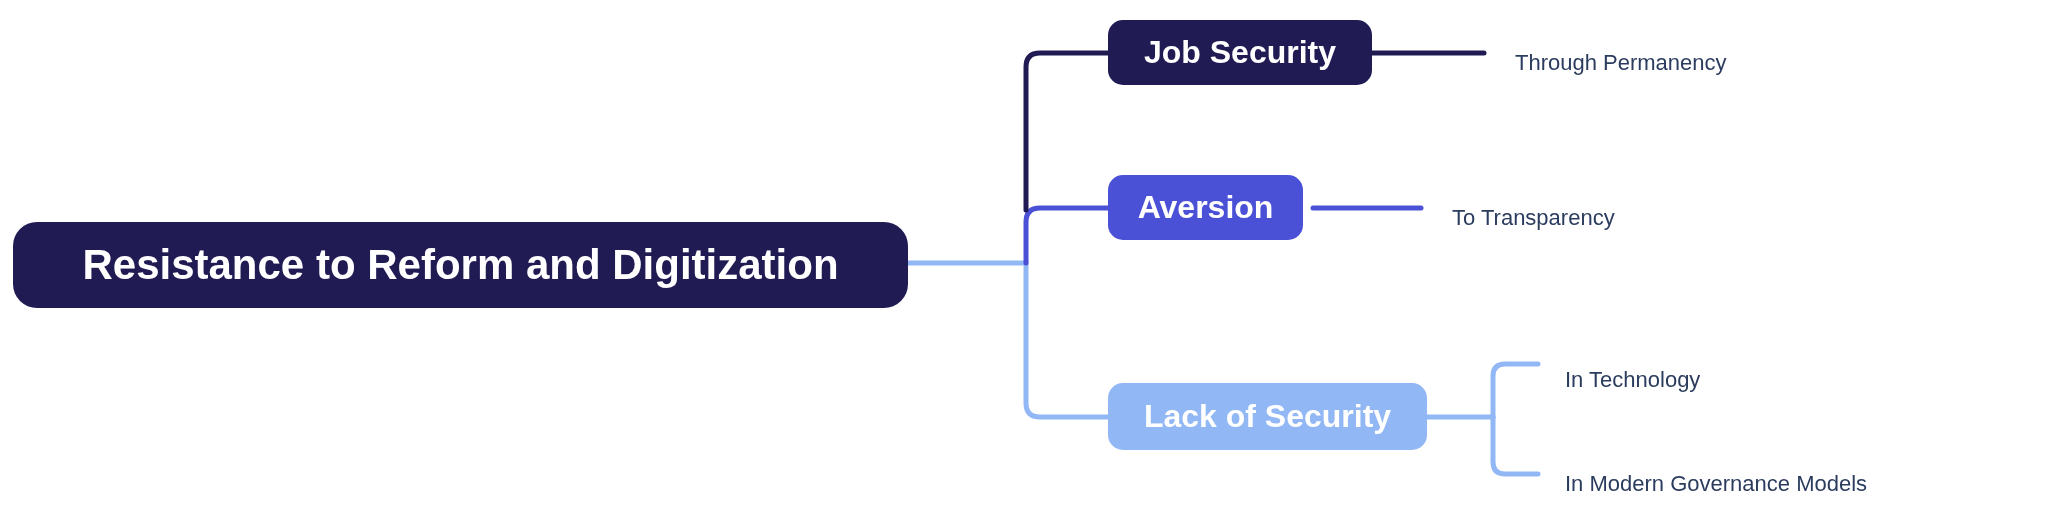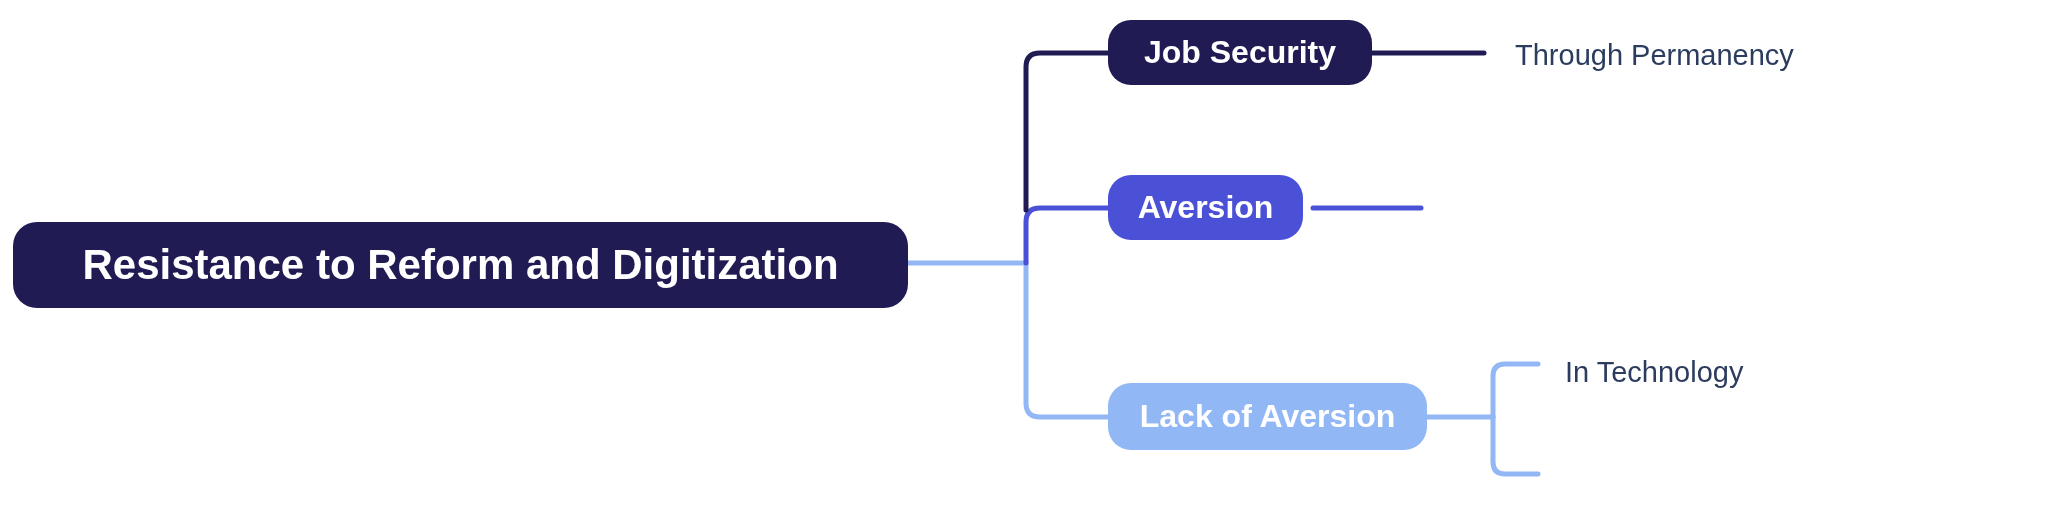--- a/index.html
+++ b/index.html
@@ -36,21 +36,21 @@
     top: 222px;
     width: 895px;
     height: 86px;
     background: #211b54;
     border-radius: 24px;
     font-size: 42px;
     text-align: right;
   }
   .node.branch {
     height: 65px;
-    border-radius: 23px;
+    border-radius: 15px;
     font-size: 32px;
   }
   .node.branch.b1 {
     left: 1108px;
     top: 20px;
     width: 264px;
     background: #211b54;
   }
   .node.branch.b2 {
     left: 1108px;
@@ -61,23 +61,24 @@
   .node.branch.b3 {
     left: 1108px;
     top: 383px;
     width: 319px;
     height: 67px;
     background: #92b7f5;
   }
   .leaf {
     position: absolute;
     transform: translateY(-50%);
-    font-size: 29px;
+    font-size: 22px;
     color: #2b3c5e;
     white-space: nowrap;
+    margin-top: 8px;
   }
   .leaf.l1 { left: 1515px; top: 55px; }
   .leaf.l2 { left: 1452px; top: 210px; }
   .leaf.l3 { left: 1565px; top: 372px; }
   .leaf.l4 { left: 1565px; top: 476px; }
 </style>
 </head>
 <body>
 
 <div id="canvas">
@@ -98,21 +99,23 @@
     <path d="M1493 417 V376 Q1493 364 1505 364 H1538" fill="none" stroke="#92b7f5" stroke-width="5" stroke-linecap="round"></path>
     <path d="M1493 417 V462 Q1493 474 1505 474 H1538" fill="none" stroke="#92b7f5" stroke-width="5" stroke-linecap="round"></path>
   </svg>
 
   <div class="node root">Resistance to Reform and Digitization</div>
 
   <div class="node branch b1">Job Security</div>
 
   <div class="node branch b2">Aversion</div>
 
-  <div class="node branch b3">Lack of Aversion</div>
+  <div class="node branch b3">Lack of Security</div>
 
   <div class="leaf l1">Through Permanency</div>
 
+  <div class="leaf l2">To Transparency</div>
 
   <div class="leaf l3">In Technology</div>
 
+  <div class="leaf l4">In Modern Governance Models</div>
 
 </div>
 
 </body></html>

